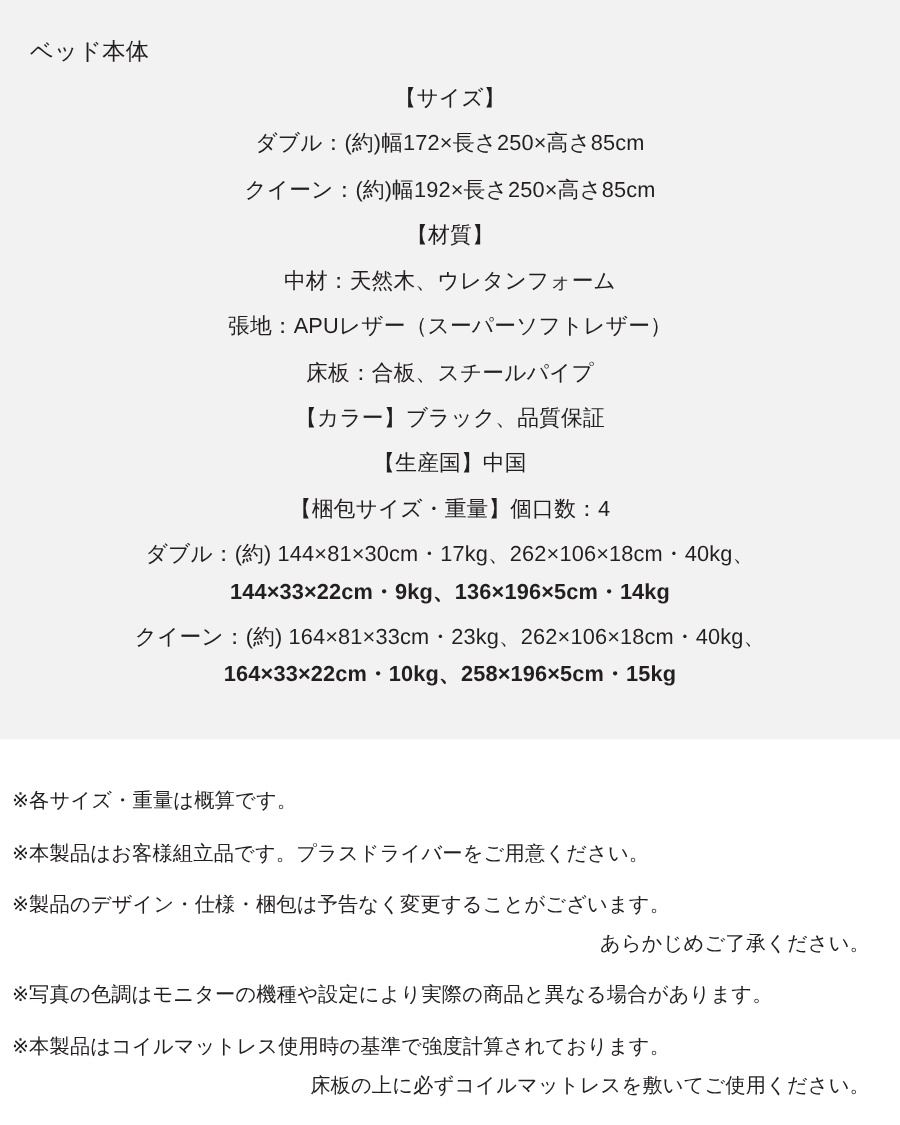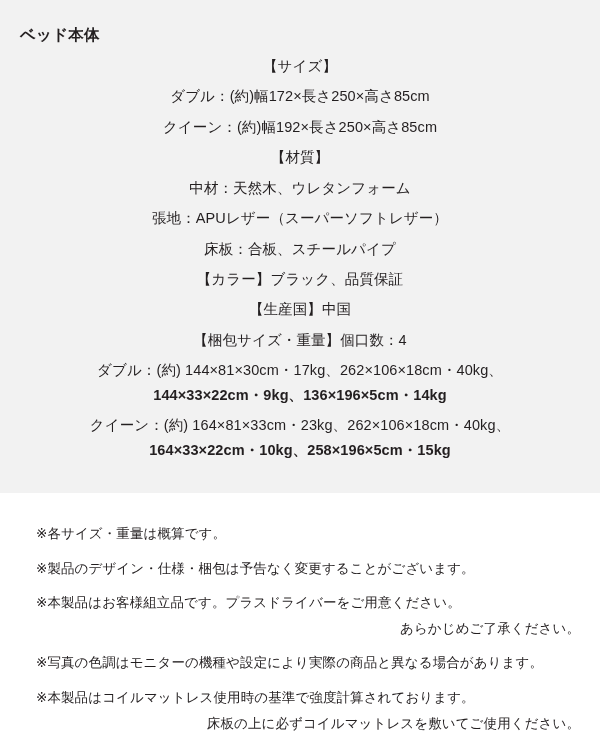--- a/index.html
+++ b/index.html
@@ -25,21 +25,21 @@
     left: 0;
     top: 0;
     width: 600px;
     height: 493px;
     background: #f2f2f2;
     box-sizing: border-box;
     padding: 24px 20px 0 20px;
   }
   .spec-title {
     font-size: 15.5px;
-    font-weight: bold;
+    font-weight: normal;
     line-height: 1.4;
     margin: 0 0 9px 0;
     letter-spacing: 0.2px;
   }
   .spec-line {
     font-size: 14.5px;
     line-height: 1.55;
     margin: 0 0 8px 0;
     letter-spacing: 0.1px;
     white-space: pre-wrap;
@@ -53,21 +53,21 @@
     font-weight: bold;
   }
   .notes-panel {
     position: absolute;
     left: 0;
     top: 493px;
     width: 600px;
     height: 257px;
     background: #ffffff;
     box-sizing: border-box;
-    padding: 30px 20px 0 36px;
+    padding: 30px 20px 0 8px;
   }
   .note-line {
     font-size: 13.5px;
     line-height: 1.6;
     margin: 0 0 13px 0;
     letter-spacing: 0.1px;
   }
   .note-line.sub {
     margin: -9px 0 13px 0;
     padding-left: 22px;
@@ -94,21 +94,21 @@
     <p class="spec-line">【梱包サイズ・重量】個口数：4</p>
 
     <p class="spec-line tight">ダブル：(約) 144×81×30cm・17kg、262×106×18cm・40kg、</p>
     <p class="spec-line cont">144×33×22cm・9kg、136×196×5cm・14kg</p>
     <p class="spec-line tight">クイーン：(約) 164×81×33cm・23kg、262×106×18cm・40kg、</p>
     <p class="spec-line cont">164×33×22cm・10kg、258×196×5cm・15kg</p>
   </div>
 
   <div class="notes-panel">
     <p class="note-line">※各サイズ・重量は概算です。</p>
+    <p class="note-line">※本製品はお客様組立品です。プラスドライバーをご用意ください。</p>
     <p class="note-line">※製品のデザイン・仕様・梱包は予告なく変更することがございます。</p>
-    <p class="note-line">※本製品はお客様組立品です。プラスドライバーをご用意ください。</p>
     <p class="note-line sub">あらかじめご了承ください。</p>
     <p class="note-line">※写真の色調はモニターの機種や設定により実際の商品と異なる場合があります。</p>
     <p class="note-line">※本製品はコイルマットレス使用時の基準で強度計算されております。</p>
     <p class="note-line sub">床板の上に必ずコイルマットレスを敷いてご使用ください。</p>
   </div>
 
 </div>
 
 </body></html>

